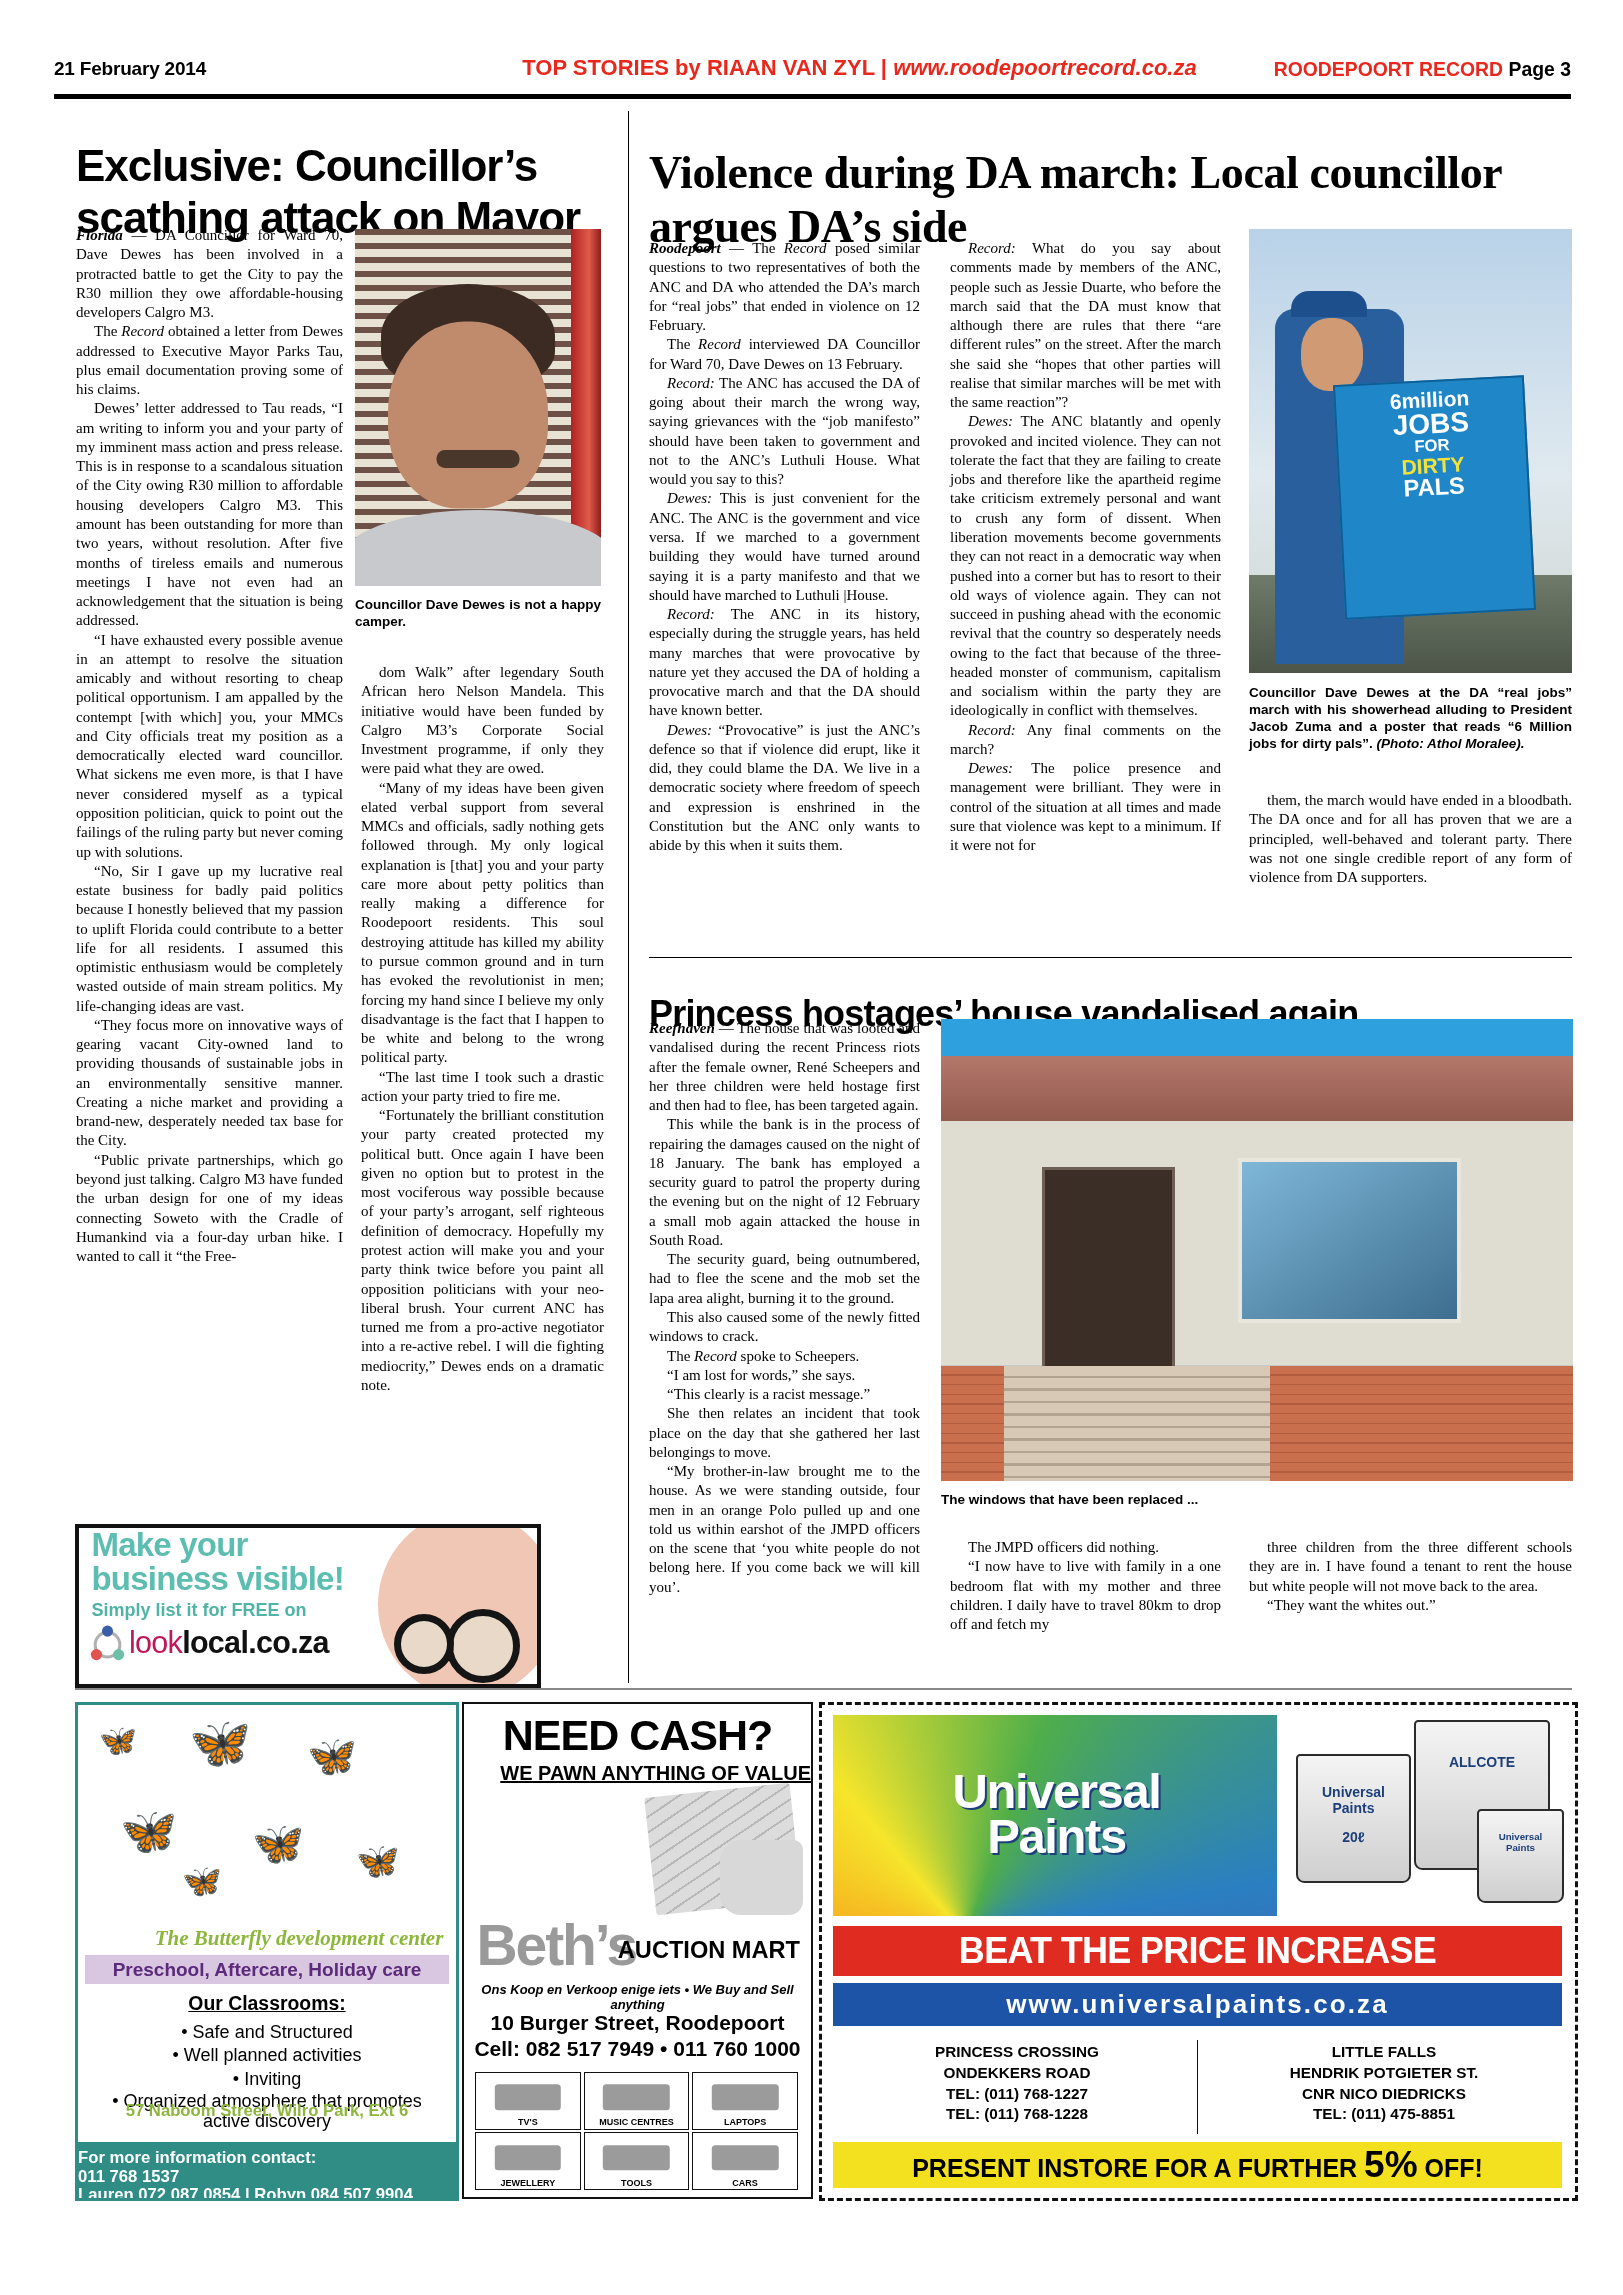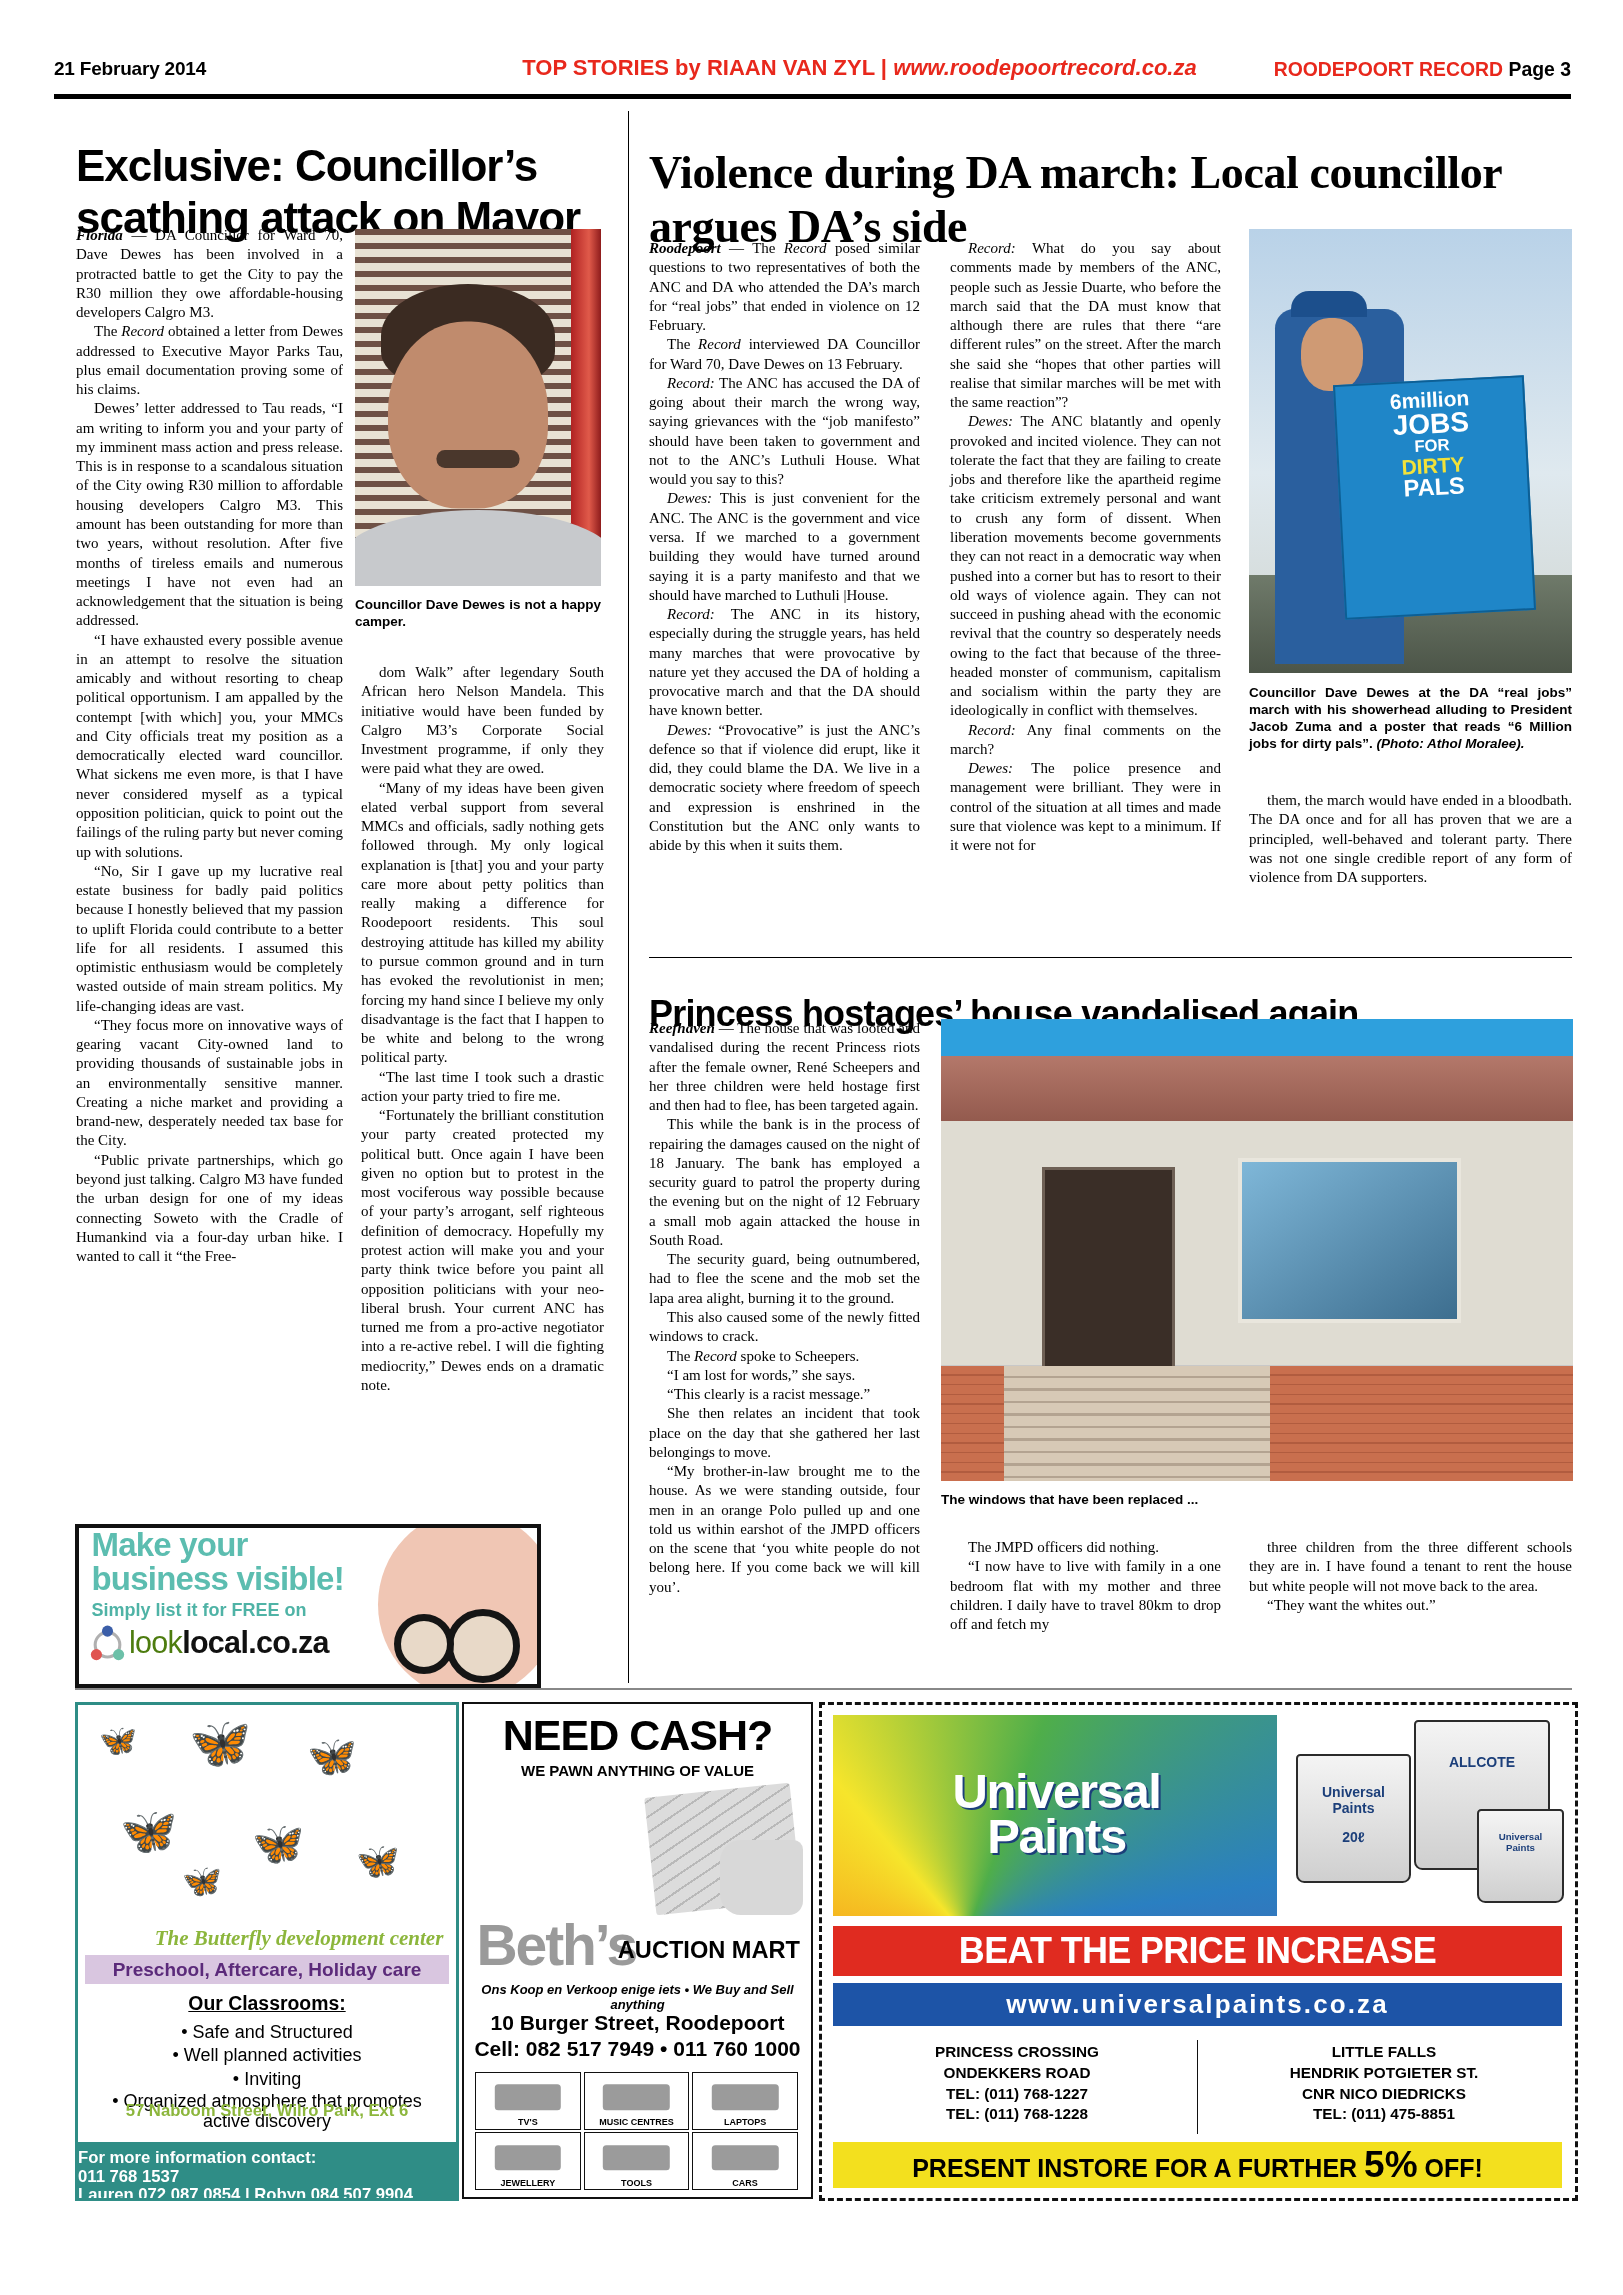--- a/index.html
+++ b/index.html
@@ -70,21 +70,21 @@
   .ph3 .brick{position:absolute;left:0;bottom:0;width:100%;height:25%;background:
       repeating-linear-gradient(to bottom,#c96f4e 0px,#c96f4e 8.3px,#b15c3f 8.3px,#b15c3f 9.7px);}
   .ph3 .steps{position:absolute;left:10%;bottom:0;width:42%;height:25%;background:repeating-linear-gradient(to bottom,#d7c9b6 0px,#d7c9b6 9.7px,#b3a391 9.7px,#b3a391 12.5px);}
 
   
   .adLL{position:absolute;left:75px;top:1524px;width:458px;height:156px;border:4.9px solid #111;background:#fff;overflow:hidden;}
   .adLL .l1{position:absolute;left:12.5px;top:1.4px;font-family:"Liberation Sans",sans-serif;font-weight:bold;font-size:33px;color:#5cbdb0;line-height:0.98;letter-spacing:-0.8px;}
   .adLL .l2{position:absolute;left:12.5px;top:35px;font-family:"Liberation Sans",sans-serif;font-weight:bold;font-size:33px;color:#5cbdb0;line-height:0.98;letter-spacing:-0.8px;}
   .adLL .l3{position:absolute;left:12.5px;top:72px;font-family:"Liberation Sans",sans-serif;font-weight:bold;font-size:18px;color:#4fb3a6;}
   .adLL .l4{position:absolute;left:50px;top:97px;font-family:"Liberation Sans",sans-serif;font-size:30.5px;letter-spacing:-0.7px;}
-  .adLL .l4 .gray{color:#4d7c0f;}
+  .adLL .l4 .gray{color:#be185d;}
   .adLL .l4 .blk{font-weight:bold;color:#111;}
   .adLL .logo{position:absolute;left:9.7px;top:97px;width:37px;height:37px;}
   .adLL .head{position:absolute;right:-21px;top:-16.7px;width:180px;height:187px;border-radius:50%;background:#f0c6b4;}
   .adLL .gl{position:absolute;right:16.7px;top:81px;width:60px;height:60px;border:7.6px solid #151515;border-radius:50%;background:#e8d9c8;}
   .adLL .gl2{position:absolute;right:83px;top:86px;width:46px;height:46px;border:7px solid #151515;border-radius:50%;background:#e8d9c8;}
 
   
   .adBF{position:absolute;left:75px;top:1702px;width:378px;height:493px;border:3.5px solid #2f8d86;background:#fff;overflow:hidden;}
   .adBF .bfimg{position:absolute;left:0;top:0;width:100%;height:215px;background:#fff;}
   .adBF .title{position:absolute;left:0;top:221px;width:100%;text-align:center;font-family:"Liberation Serif",serif;font-weight:bold;font-style:italic;font-size:21px;color:#8cb63c;padding-left:32px;}
@@ -92,21 +92,21 @@
   .adBF .band span{display:block;text-align:center;line-height:29px;font-family:"Liberation Sans",sans-serif;font-weight:bold;font-size:19px;color:#5b2a7a;}
   .adBF .ch{position:absolute;left:0;top:287px;width:100%;text-align:center;font-family:"Liberation Sans",sans-serif;font-weight:bold;font-size:19.4px;text-decoration:underline;}
   .adBF .bl{position:absolute;left:11px;width:356px;text-align:center;font-family:"Liberation Sans",sans-serif;font-size:18px;line-height:1.12;}
   .adBF .addr{position:absolute;left:0;width:100%;top:396px;text-align:center;font-family:"Liberation Sans",sans-serif;font-weight:bold;font-size:16.7px;color:#8cb63c;}
   .adBF .foot{position:absolute;left:0;bottom:0;width:100%;height:56px;background:#2f8d86;color:#fff;text-align:left;font-family:"Liberation Sans",sans-serif;font-weight:bold;font-size:16.7px;line-height:1.12;padding-top:7px;box-sizing:border-box;}
   .bfly{position:absolute;font-size:30.5px;line-height:1;}
 
   
   .adNC{position:absolute;left:462px;top:1702px;width:347px;height:493px;border:2.8px solid #111;background:#fff;overflow:hidden;}
   .adNC .t1{position:absolute;left:0;top:7px;width:100%;text-align:center;font-family:"Liberation Sans",sans-serif;font-weight:bold;font-size:43px;letter-spacing:-1px;}
-  .adNC .t2{position:absolute;left:0;top:58px;width:100%;text-align:center;font-family:"Liberation Sans",sans-serif;font-weight:bold;font-size:15px;}
+  .adNC .t2{position:absolute;left:0;top:58px;width:100%;text-align:right;font-family:"Liberation Sans",sans-serif;font-weight:bold;font-size:20px;text-decoration:underline;}
   .adNC .cash{position:absolute;right:15.3px;top:86px;width:146px;height:118px;background:
      repeating-linear-gradient(-28deg,#dcdcdc 0px,#dcdcdc 11px,#b9b9b9 11px,#b9b9b9 13px);transform:rotate(-6deg);border-radius:2.8px;}
   .adNC .hand{position:absolute;right:8.3px;top:136px;width:83px;height:75px;background:#d8d8d8;border-radius:21px 9.7px 14px 21px;}
   .adNC .logo{position:absolute;left:12.5px;top:208px;font-family:"Liberation Sans",sans-serif;font-weight:bold;font-size:57px;color:#9a9a9a;letter-spacing:-2.1px;}
   .adNC .am{position:absolute;right:11px;top:233px;font-family:"Liberation Sans",sans-serif;font-weight:bold;font-size:23.6px;}
   .adNC .slog{position:absolute;left:0;top:278px;width:100%;text-align:center;font-family:"Liberation Sans",sans-serif;font-style:italic;font-weight:bold;font-size:13px;}
   .adNC .ad1{position:absolute;left:0;top:307px;width:100%;text-align:center;font-family:"Liberation Sans",sans-serif;font-weight:bold;font-size:21px;}
   .adNC .ad2{position:absolute;left:0;top:333px;width:100%;text-align:center;font-family:"Liberation Sans",sans-serif;font-weight:bold;font-size:21px;}
   .ncgrid{position:absolute;left:11px;top:368px;width:323px;height:118px;display:grid;grid-template-columns:repeat(3,1fr);grid-template-rows:1fr 1fr;gap:2.8px;}
   .ncgrid .cell{border:1.4px solid #111;position:relative;background:#fff;}

